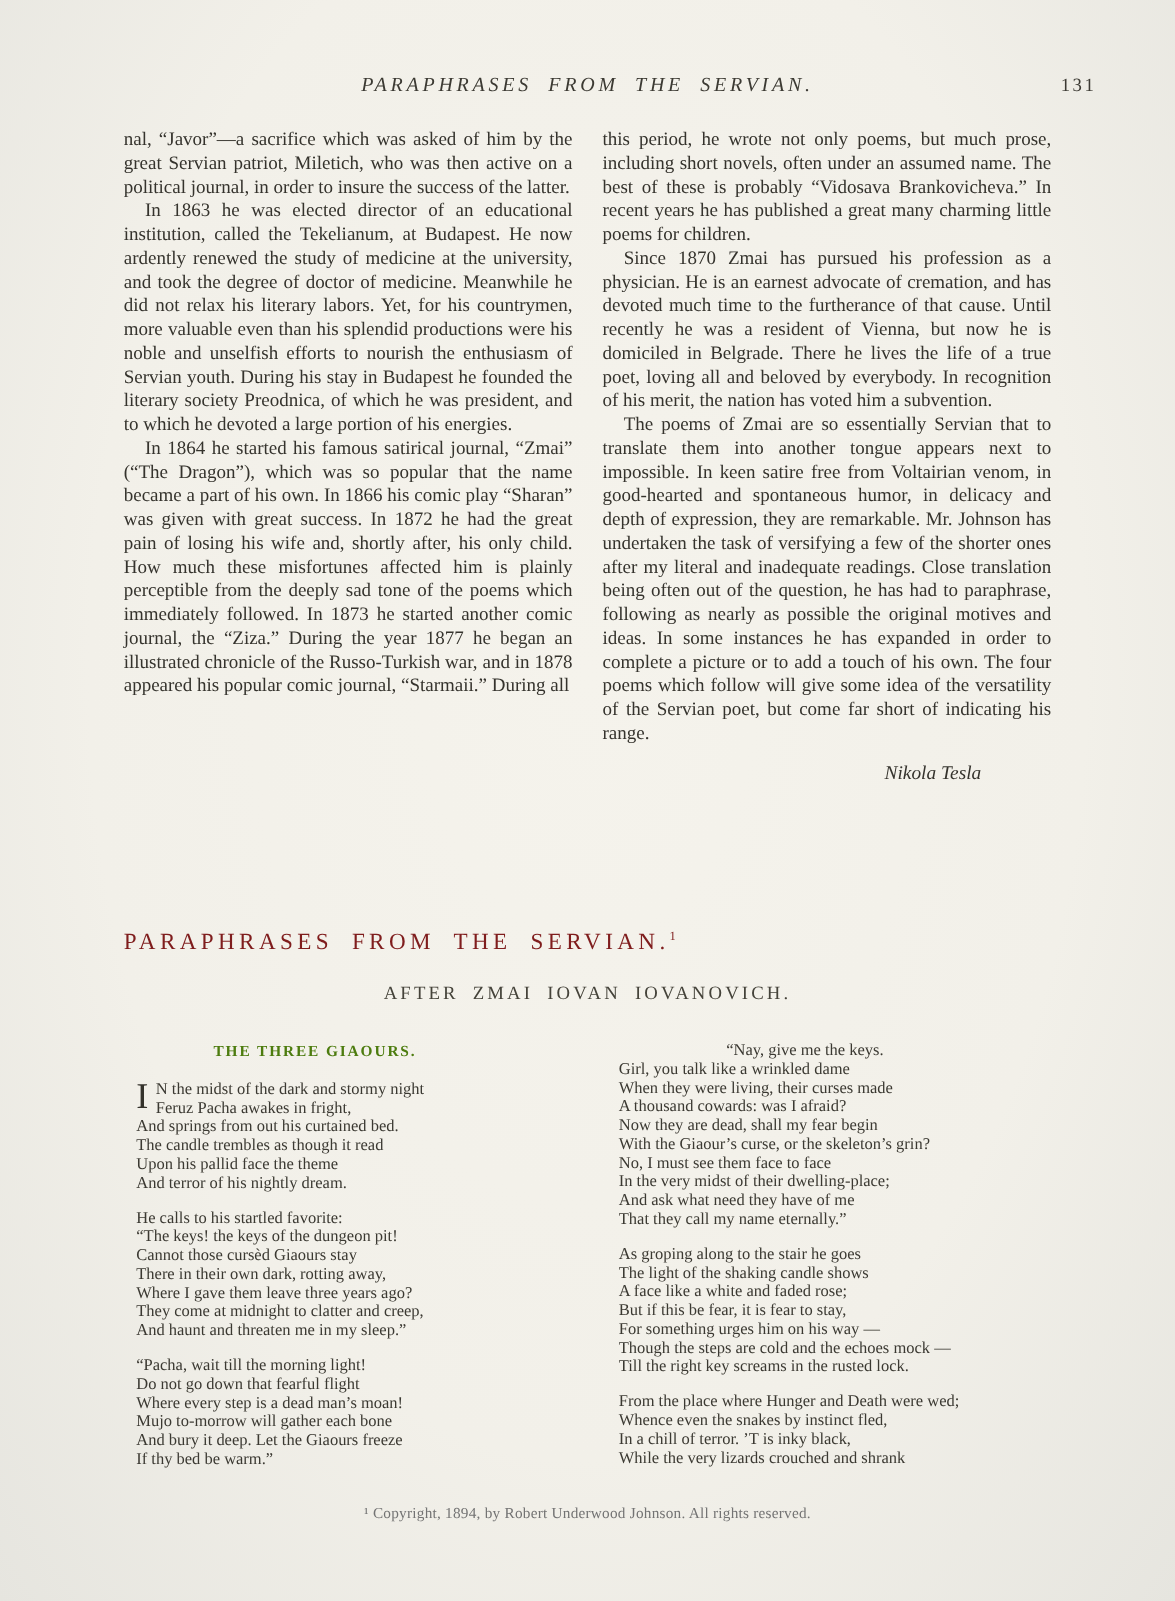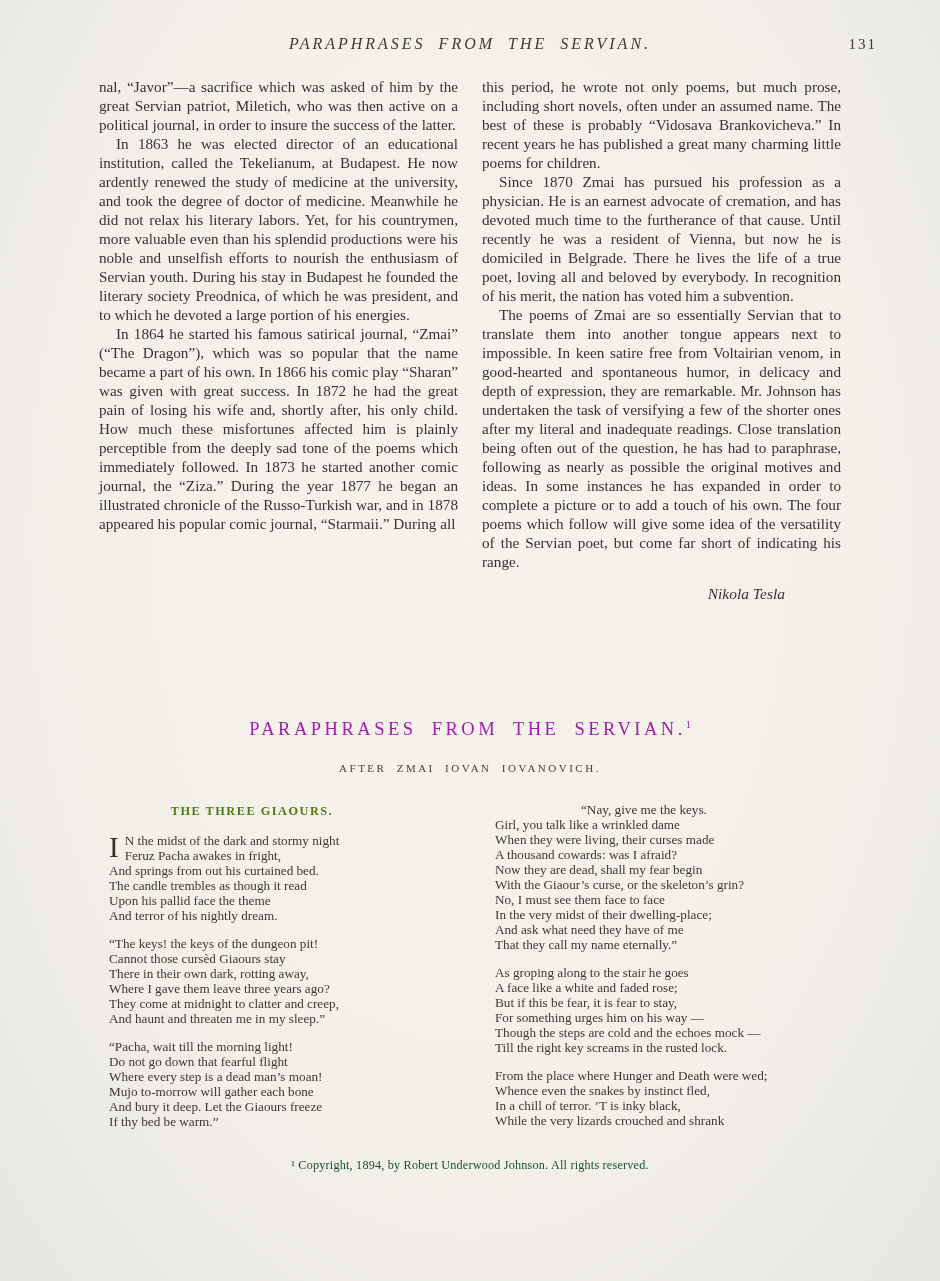--- a/index.html
+++ b/index.html
@@ -7,21 +7,21 @@
     --ink:#35332d;
   }
   *{margin:0;padding:0;box-sizing:border-box;}
   html,body{width:940px;}
   body{
     width:940px;height:1281px;margin:0;overflow:hidden;
     background:radial-gradient(ellipse at 50% 42%, #f5f3ec 0%, var(--paper) 60%, #e6e5df 100%);
     color:var(--ink);
     font-family:"Liberation Serif","DejaVu Serif",serif;
   }
-  .page{width:742px;margin:0 auto;padding-top:35px;position:relative;}
+  .page{width:742px;margin:0 auto;padding-top:60px;position:relative;}
 
   .running-header{
     position:relative;text-align:center;
     font-style:italic;font-size:16px;letter-spacing:3px;word-spacing:6px;
     color:#3c3a33;
   }
   .page-number{
     position:absolute;right:-36px;top:1px;
     font-style:normal;font-size:15px;letter-spacing:2px;
   }
@@ -32,27 +32,27 @@
     font-size:15.2px;line-height:19px;text-align:justify;
     hyphens:none;
   }
   .article-col p.indent{text-indent:17px;}
   .signature{
     margin-top:14px;padding-right:56px;
     text-align:right;font-style:italic;font-size:15.5px;
   }
 
   .section-title{
-    margin-top:42px;text-align:center;
-    font-size:18.5px;letter-spacing:3.5px;word-spacing:7px;color:#a21caf;
+    margin-top:42px;
+    font-size:18.5px;letter-spacing:3.5px;word-spacing:7px;color:#7f1d1d;
   }
   .section-title sup{font-size:10px;letter-spacing:0;}
   .section-subtitle{
     margin-top:22px;text-align:center;
-    font-size:11px;letter-spacing:2.5px;word-spacing:5px;color:#45433a;
+    font-size:15px;letter-spacing:2.5px;word-spacing:5px;color:#45433a;
   }
 
   .poem-columns{display:flex;gap:24px;margin-top:28px;align-items:flex-start;}
   .poem-col{flex:1;min-width:0;}
   .poem-col.left{padding-left:10px;}
   .poem-col.right{padding-left:16px;}
   .poem-title{
     text-align:center;font-weight:bold;
     font-size:12.3px;letter-spacing:1.5px;
     margin:2px 60px 14px 0;color:#4d7c0f;
@@ -60,21 +60,21 @@
   .stanza{font-size:13.2px;line-height:15px;margin-bottom:13px;color:#3b3932;}
   .stanza .line{white-space:normal;}
   .dropcap{
     float:left;font-size:29px;line-height:26px;
     padding:1px 6px 0 0;color:#34322b;
   }
   .indent-first .line:first-child{padding-left:86px;}
 
   .footnote{
     margin-top:16px;text-align:center;
-    font-size:12.2px;color:#14532d;letter-spacing:0.2px;
+    font-size:12.2px;color:#737373;letter-spacing:0.2px;
   }
 </style>
 </head>
 <body>
 
 <div class="page">
 
   <div class="running-header">
     <span>PARAPHRASES FROM THE SERVIAN.</span>
     <span class="page-number">131</span>
@@ -108,20 +108,21 @@
         <div class="stanza-lines">
             <div class="line">N the midst of the dark and stormy night</div>
             <div class="line">Feruz Pacha awakes in fright,</div>
             <div class="line">And springs from out his curtained bed.</div>
             <div class="line">The candle trembles as though it read</div>
             <div class="line">Upon his pallid face the theme</div>
             <div class="line">And terror of his nightly dream.</div>
           </div>
       </div>
       <div class="stanza">
+          <div class="line">He calls to his startled favorite:</div>
           <div class="line">“The keys! the keys of the dungeon pit!</div>
           <div class="line">Cannot those cursèd Giaours stay</div>
           <div class="line">There in their own dark, rotting away,</div>
           <div class="line">Where I gave them leave three years ago?</div>
           <div class="line">They come at midnight to clatter and creep,</div>
           <div class="line">And haunt and threaten me in my sleep.”</div>
         </div>
       <div class="stanza">
           <div class="line">“Pacha, wait till the morning light!</div>
           <div class="line">Do not go down that fearful flight</div>
@@ -139,20 +140,21 @@
           <div class="line">A thousand cowards: was I afraid?</div>
           <div class="line">Now they are dead, shall my fear begin</div>
           <div class="line">With the Giaour’s curse, or the skeleton’s grin?</div>
           <div class="line">No, I must see them face to face</div>
           <div class="line">In the very midst of their dwelling-place;</div>
           <div class="line">And ask what need they have of me</div>
           <div class="line">That they call my name eternally.”</div>
         </div>
       <div class="stanza">
           <div class="line">As groping along to the stair he goes</div>
+          <div class="line">The light of the shaking candle shows</div>
           <div class="line">A face like a white and faded rose;</div>
           <div class="line">But if this be fear, it is fear to stay,</div>
           <div class="line">For something urges him on his way —</div>
           <div class="line">Though the steps are cold and the echoes mock —</div>
           <div class="line">Till the right key screams in the rusted lock.</div>
         </div>
       <div class="stanza">
           <div class="line">From the place where Hunger and Death were wed;</div>
           <div class="line">Whence even the snakes by instinct fled,</div>
           <div class="line">In a chill of terror. ’T is inky black,</div>

